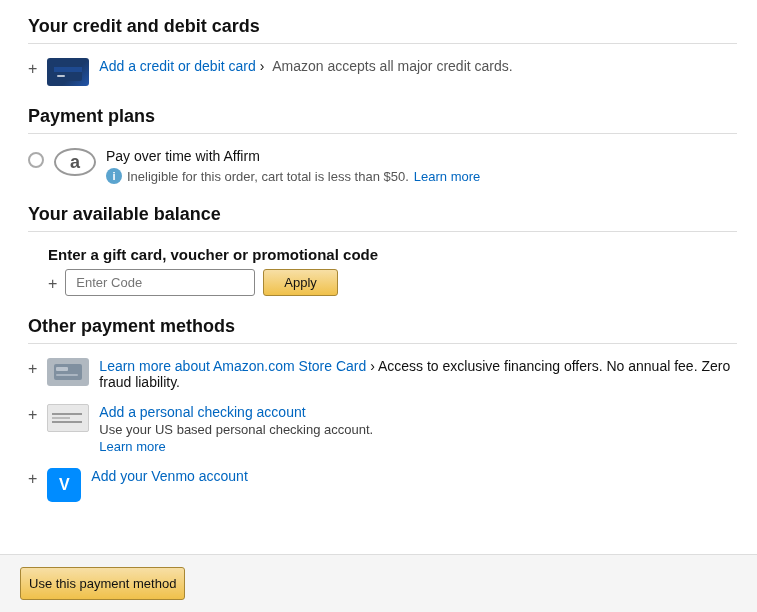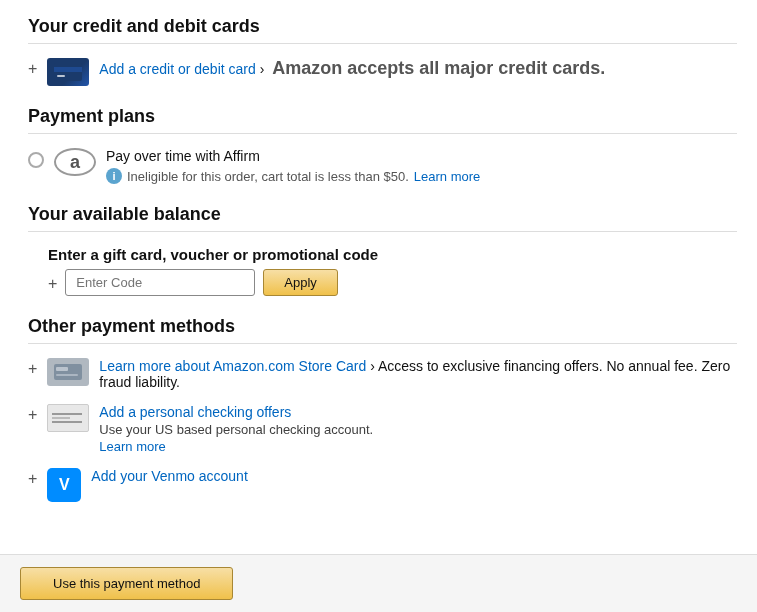--- a/index.html
+++ b/index.html
@@ -61,24 +61,23 @@
       background: linear-gradient(135deg, #1a3a6b 60%, #2255aa 100%);
     }
 
     .link-blue {
       color: #0066c0;
       text-decoration: none;
       cursor: pointer;
     }
 
     .add-card-subtext {
-      font-size: 18px;
+      font-size: 14px;
       color: #555;
       margin-left: 4px;
-      font-weight: bold;
     }
 
     
     .radio-btn {
       width: 16px;
       height: 16px;
       border-radius: 50%;
       border: 2px solid #aaa;
       flex-shrink: 0;
       margin-top: 4px;
@@ -246,21 +245,21 @@
       border-top: 1px solid #ddd;
       padding: 12px 20px;
       display: flex;
       align-items: center;
     }
 
     .use-payment-btn {
       background: linear-gradient(to bottom, #f7dfa5, #f0c14b);
       border: 1px solid #a88734;
       border-radius: 3px;
-      padding: 8px 32px;
+      padding: 8px 8px;
       font-size: 13px;
       cursor: pointer;
       color: #111;
     }
 
     .section-mb {
       margin-bottom: 20px;
     }
   </style>
 </head>
@@ -342,21 +341,21 @@
     </div>
 
     <div class="row-item">
       <span class="plus-icon">+</span>
       <div class="checking-icon">
         <div class="checking-line"></div>
         <div class="checking-line-short"></div>
         <div class="checking-line"></div>
       </div>
       <div style="display:flex;flex-direction:column;gap:2px;">
-        <a class="link-blue">Add a personal checking offers</a>
+        <a class="link-blue">Add a personal checking account</a>
         <span style="font-size:13px;color:#404040;">Use your US based personal checking account.</span>
         <a class="link-blue" style="font-size:13px;">Learn more</a>
       </div>
     </div>
 
     <div class="row-item">
       <span class="plus-icon">+</span>
       <div class="venmo-icon">V</div>
       <a class="link-blue" style="margin-top:0;">Add your Venmo account</a>
     </div>

